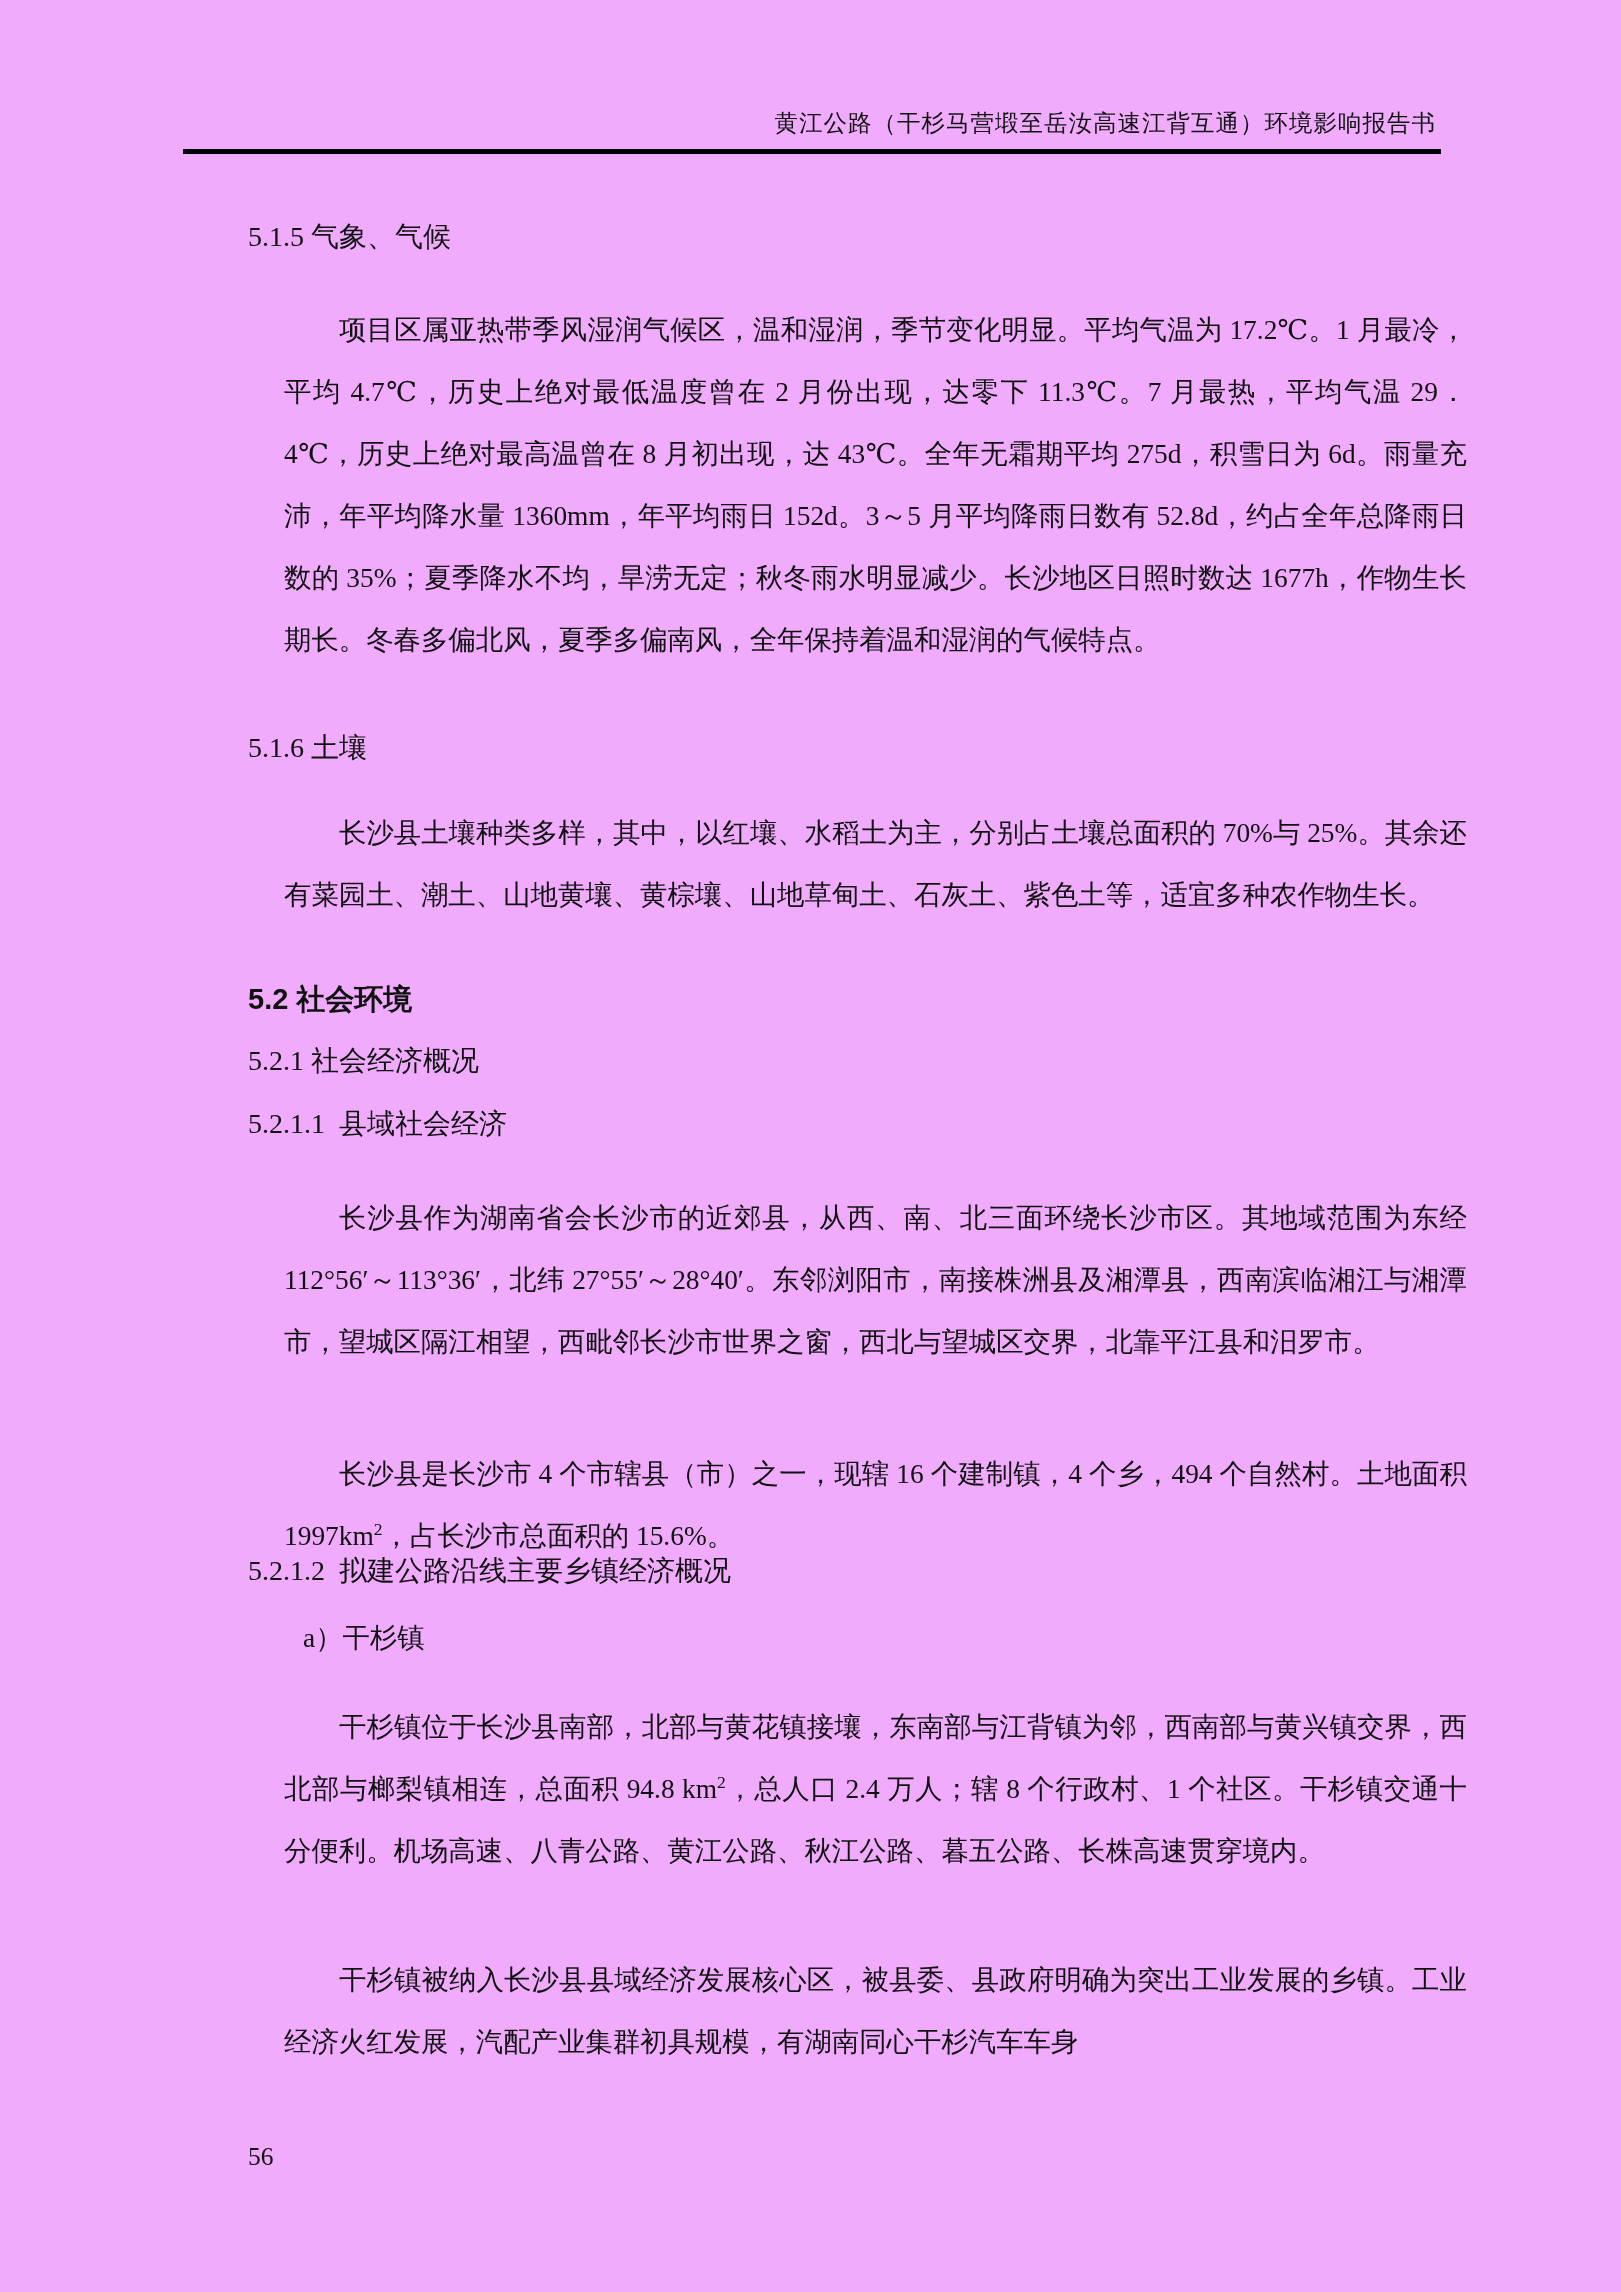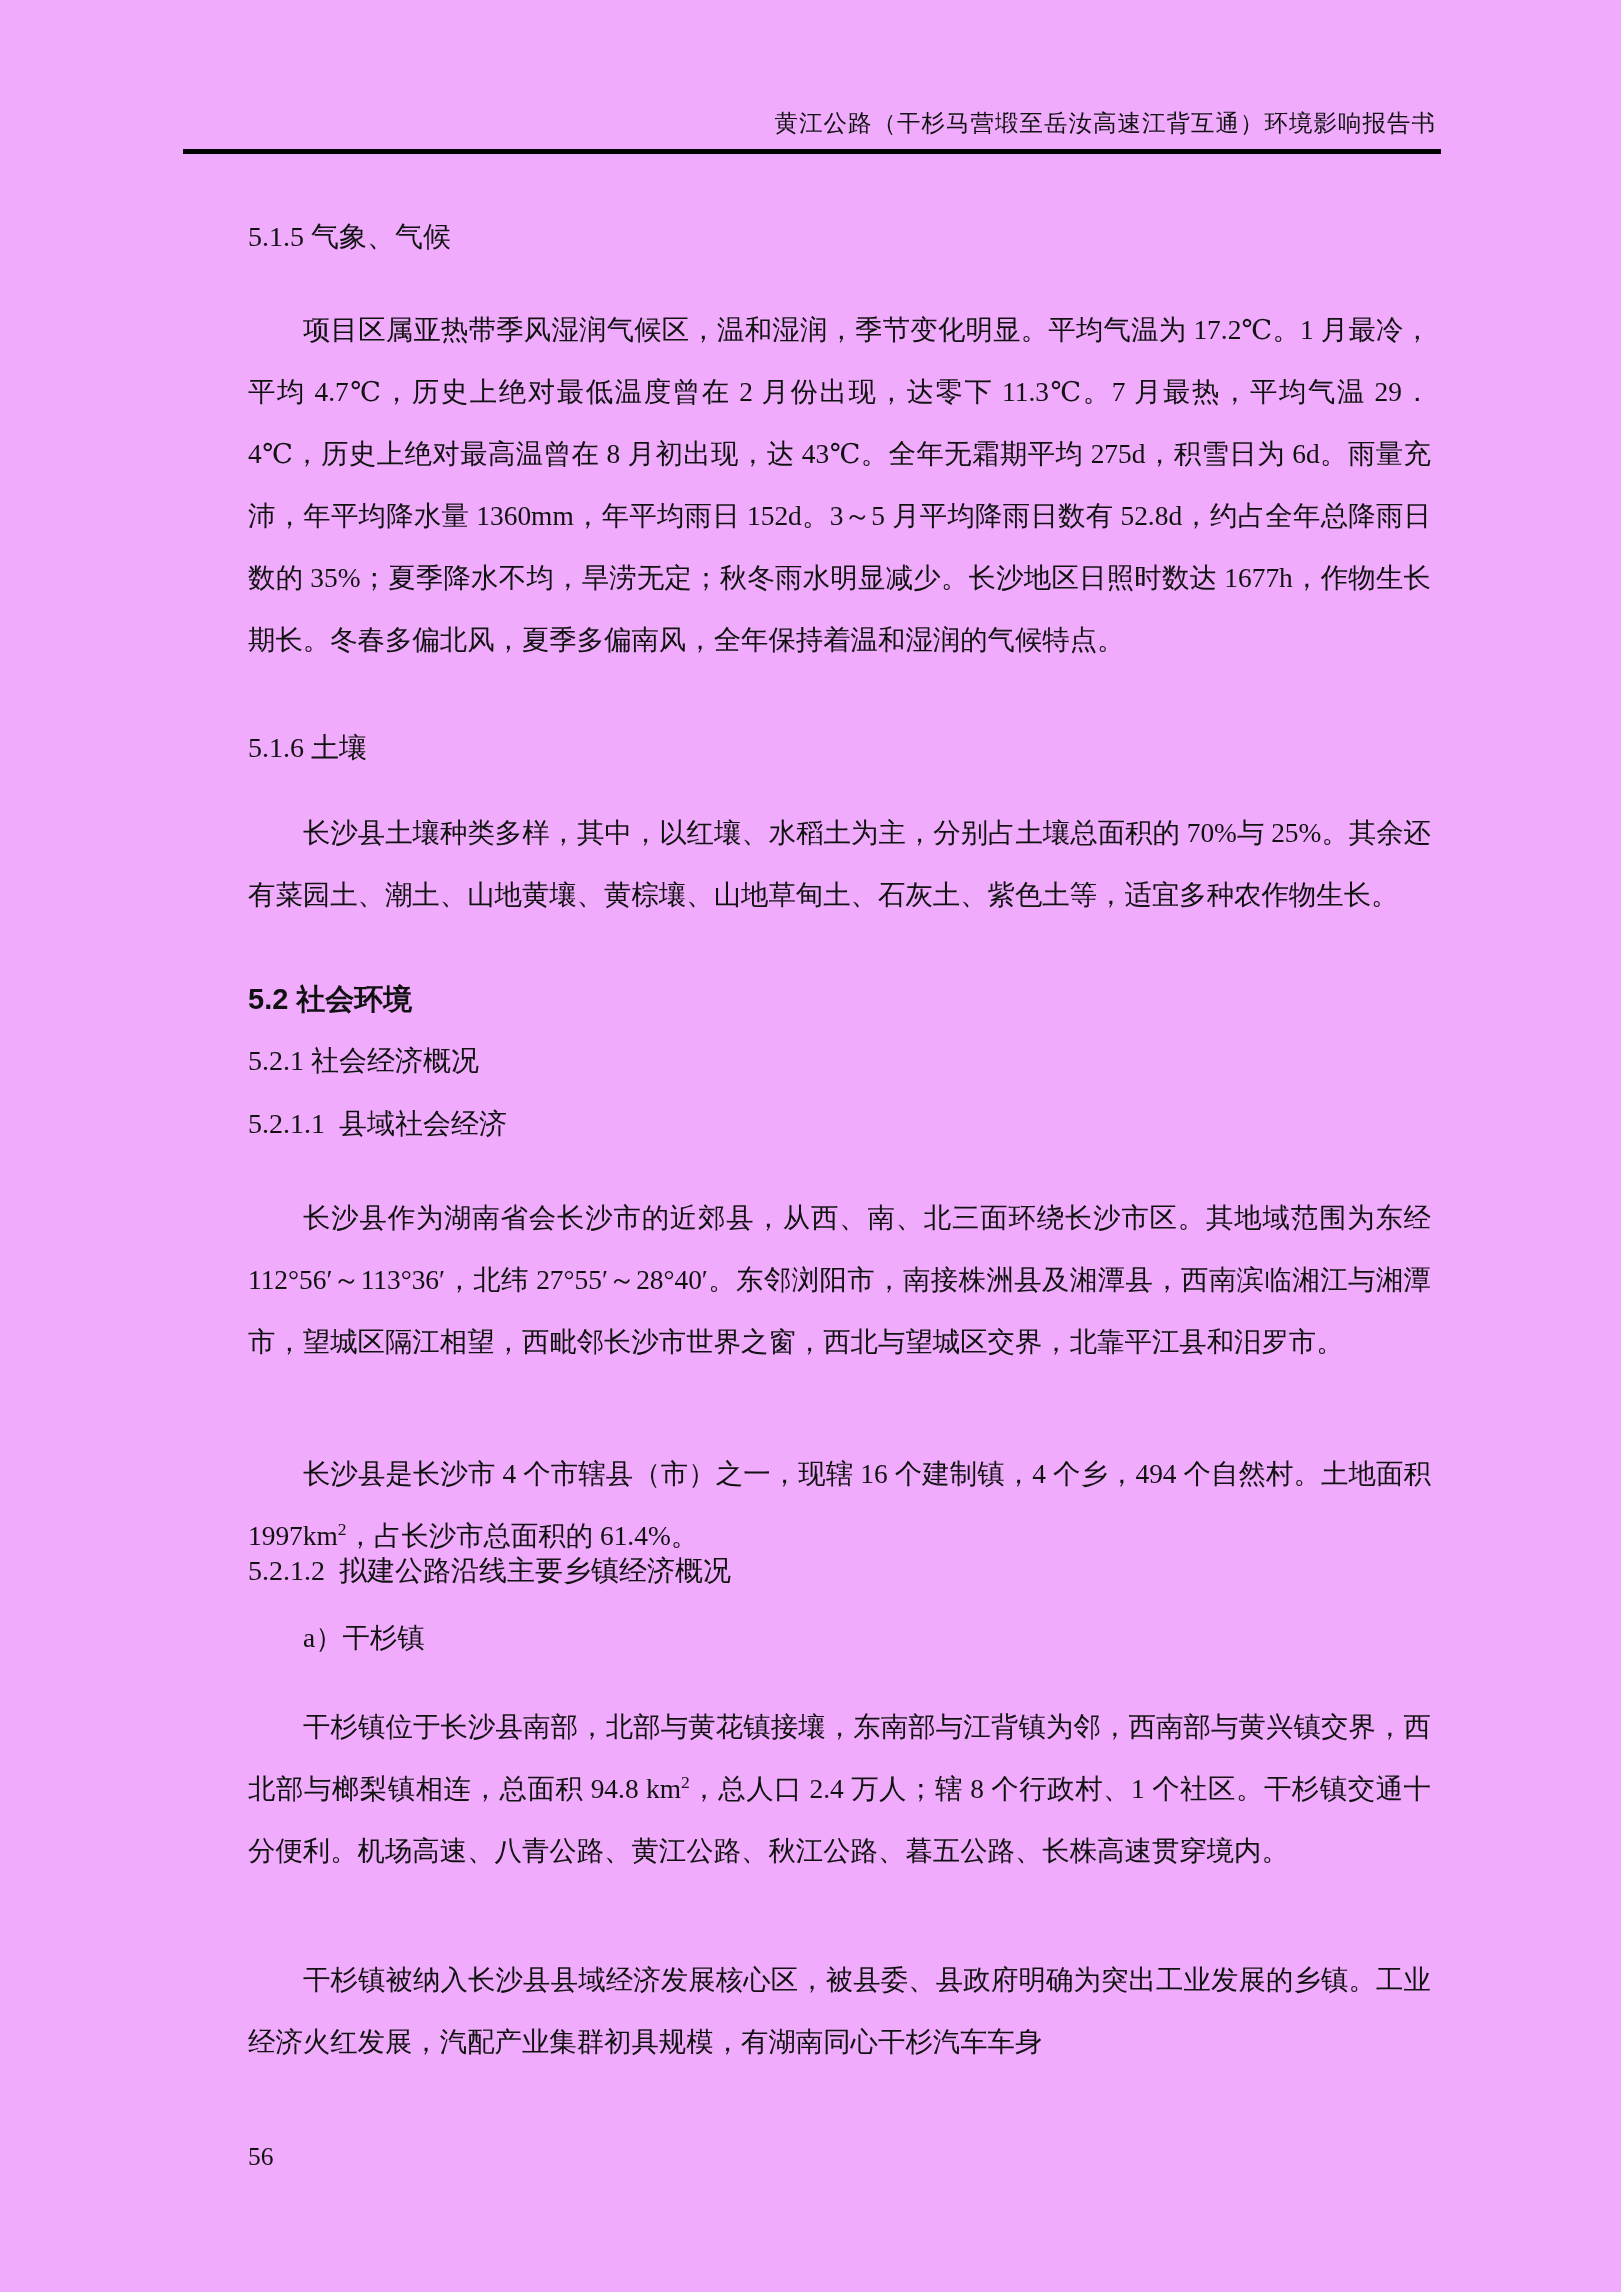--- a/index.html
+++ b/index.html
@@ -41,21 +41,21 @@
   
   .block {
     position: absolute;
     left: 248px;
     width: 1183px;
     font-size: 27.4px;
     line-height: 62px;
     text-align: justify;
     text-justify: inter-ideograph;
   }
-  .para { text-indent: 55px; }
+  .para { text-indent: 55px; margin-left: 36px; }
   .heading {
     font-size: 28px;
     white-space: pre-wrap;
     text-align: left;
   }
   .heading-bold {
     font-weight: bold;
     font-size: 29px;
     font-family: "Liberation Sans", "DejaVu Sans", sans-serif;
   }
@@ -106,21 +106,21 @@
   <p class="block para pos-p516">长沙县土壤种类多样，其中，以红壤、水稻土为主，分别占土壤总面积的 70%与 25%。其余还有菜园土、潮土、山地黄壤、黄棕壤、山地草甸土、石灰土、紫色土等，适宜多种农作物生长。</p>
 
   <div class="block heading heading-bold pos-h52">5.2 社会环境</div>
 
   <div class="block heading pos-h521">5.2.1 社会经济概况</div>
 
   <div class="block heading pos-h5211">5.2.1.1  县域社会经济</div>
 
   <p class="block para pos-p5211a">长沙县作为湖南省会长沙市的近郊县，从西、南、北三面环绕长沙市区。其地域范围为东经 112°56′～113°36′，北纬 27°55′～28°40′。东邻浏阳市，南接株洲县及湘潭县，西南滨临湘江与湘潭市，望城区隔江相望，西毗邻长沙市世界之窗，西北与望城区交界，北靠平江县和汨罗市。</p>
 
-  <p class="block para pos-p5211b"><span>长沙县是长沙市 4 个市辖县（市）之一，现辖 16 个建制镇，4 个乡，494 个自然村。土地面积 1997km</span><sup class="sq">2</sup><span>，占长沙市总面积的 61.4%。</span></p>
+  <p class="block para pos-p5211b"><span>长沙县是长沙市 4 个市辖县（市）之一，现辖 16 个建制镇，4 个乡，494 个自然村。土地面积 1997km</span><sup class="sq">2</sup><span>，占长沙市总面积的 15.6%。</span></p>
 
   <div class="block heading pos-h5212">5.2.1.2  拟建公路沿线主要乡镇经济概况</div>
 
   <div class="block sub-item pos-suba">a）干杉镇</div>
 
   <p class="block para pos-p5212a"><span>干杉镇位于长沙县南部，北部与黄花镇接壤，东南部与江背镇为邻，西南部与黄兴镇交界，西北部与榔梨镇相连，总面积 94.8 km</span><sup class="sq">2</sup><span>，总人口 2.4 万人；辖 8 个行政村、1 个社区。干杉镇交通十分便利。机场高速、八青公路、黄江公路、秋江公路、暮五公路、长株高速贯穿境内。</span></p>
 
   <p class="block para pos-p5212b">干杉镇被纳入长沙县县域经济发展核心区，被县委、县政府明确为突出工业发展的乡镇。工业经济火红发展，汽配产业集群初具规模，有湖南同心干杉汽车车身</p>
 
   <div class="page-number">56</div>

